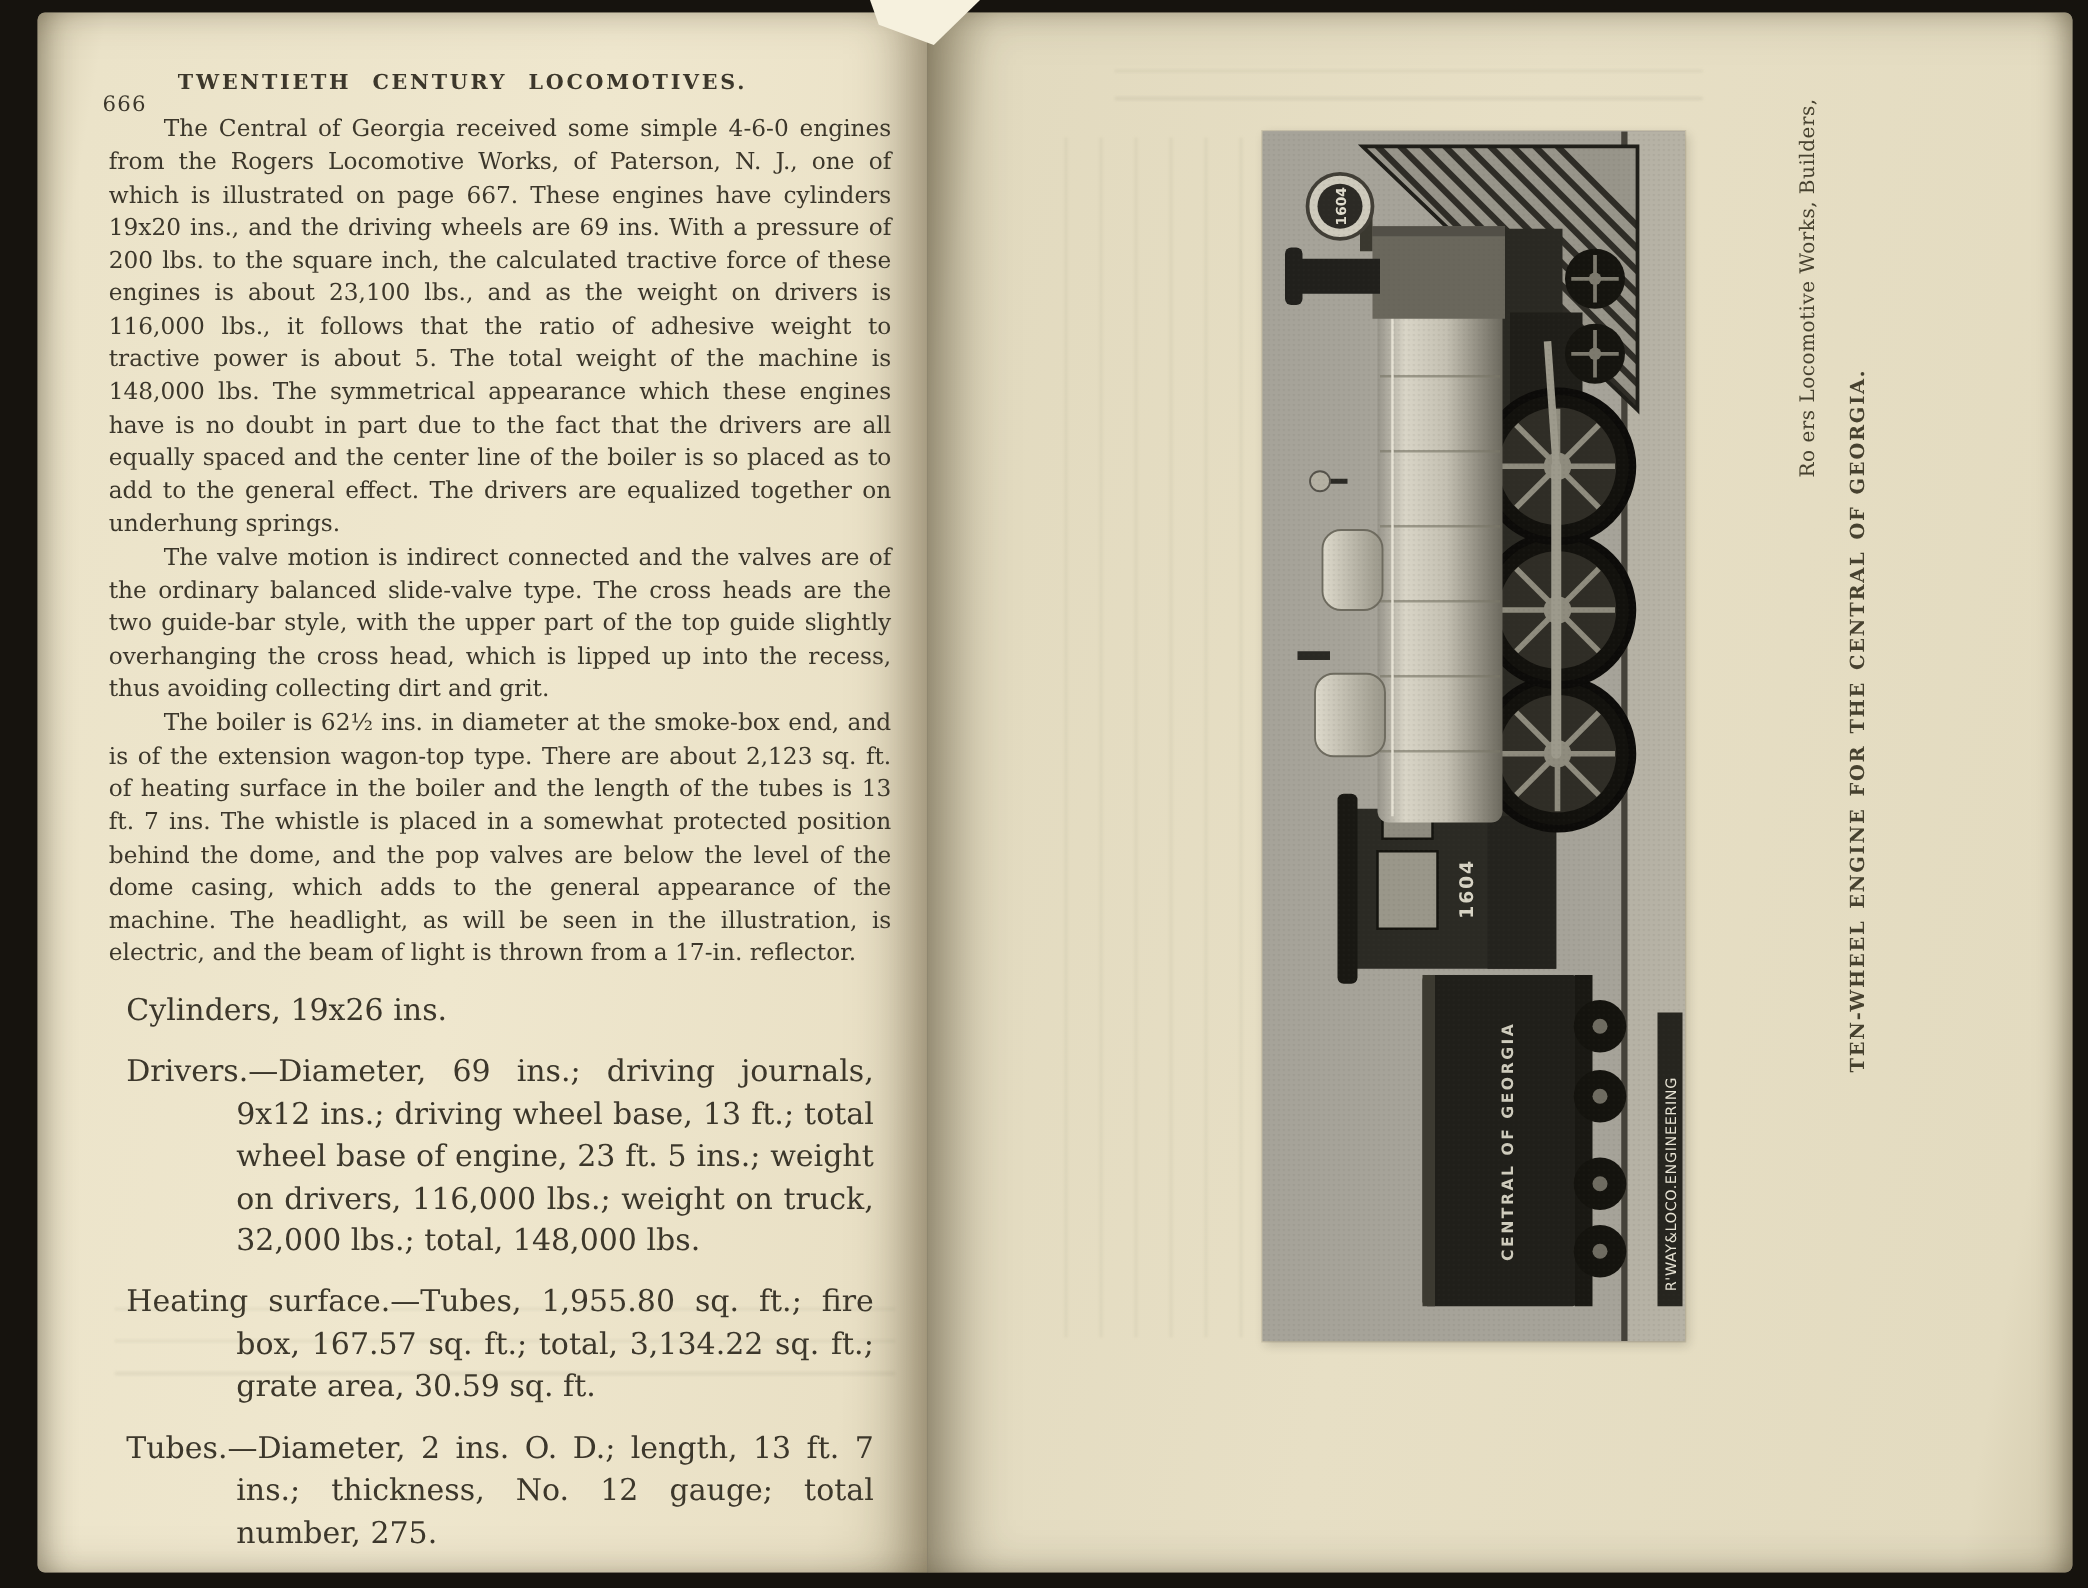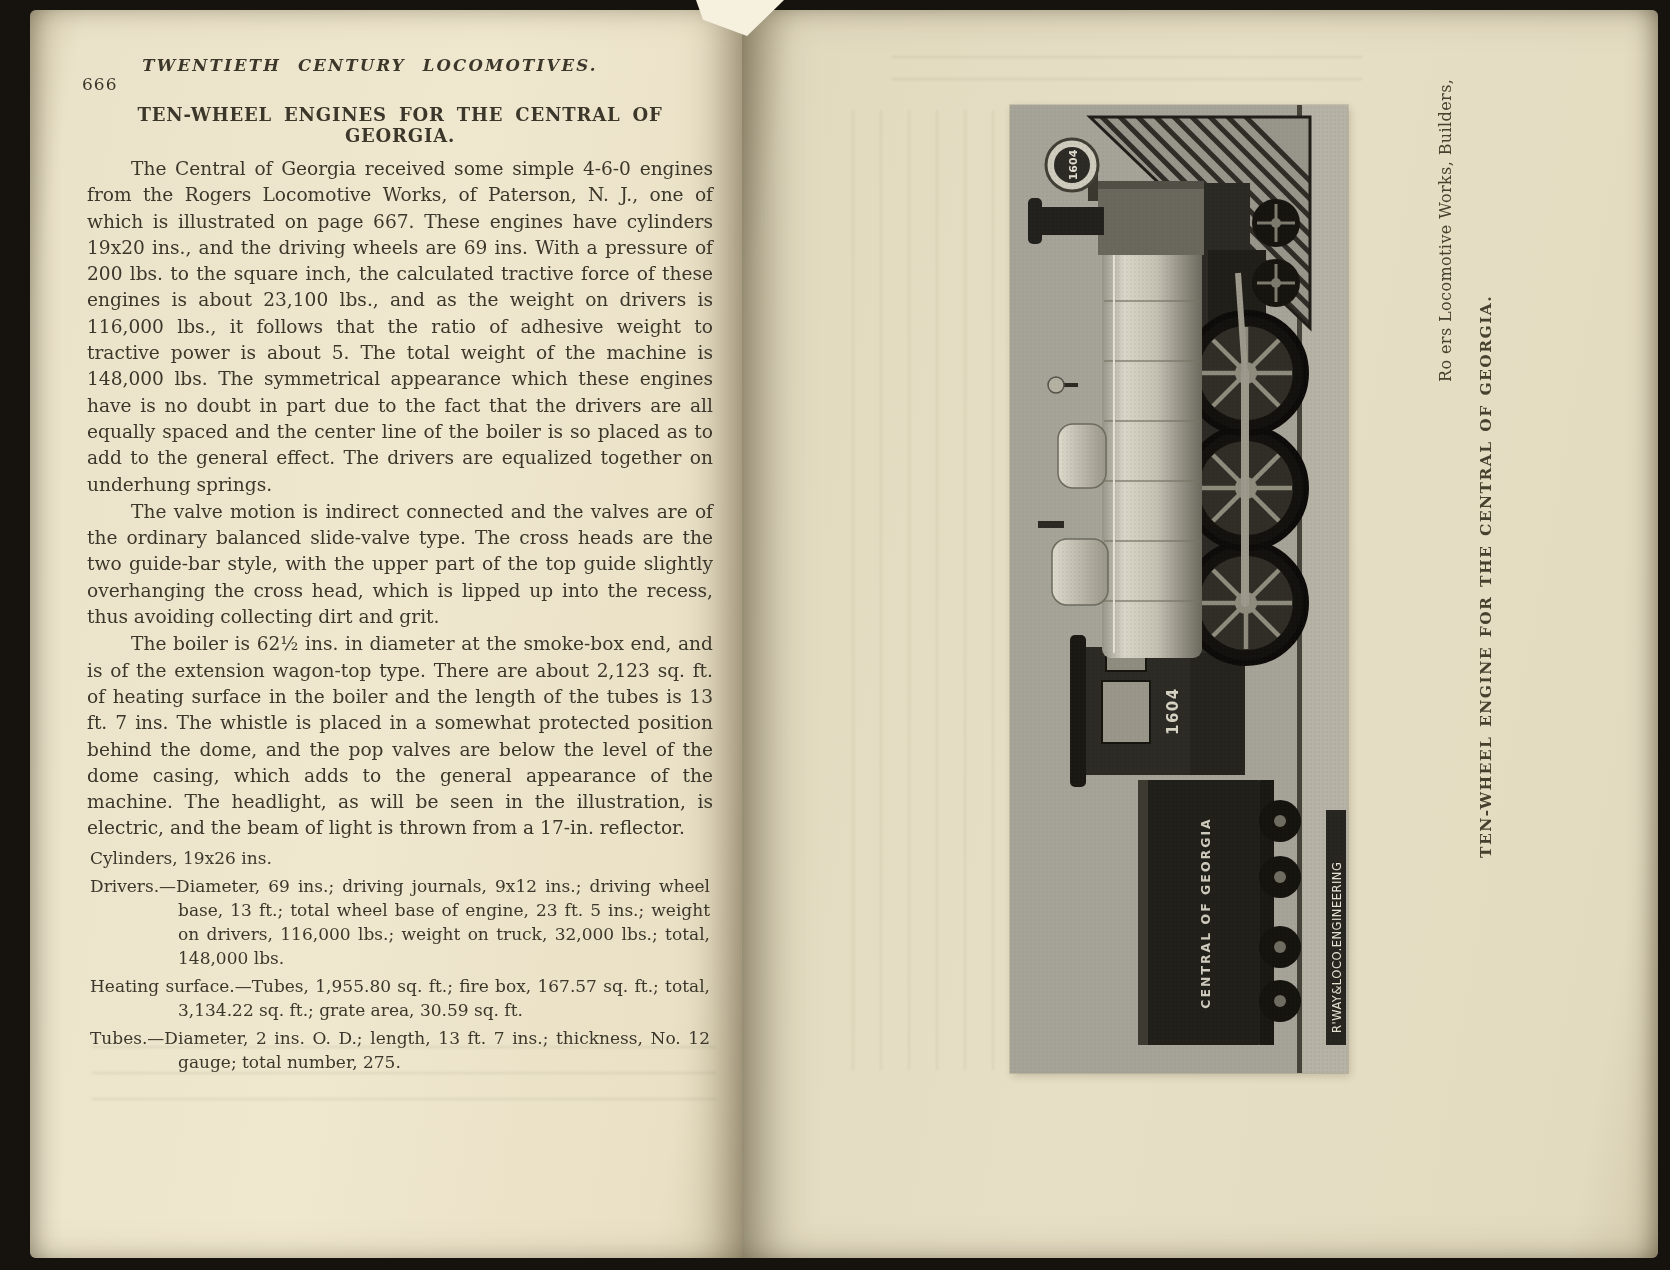--- a/index.html
+++ b/index.html
@@ -30,34 +30,34 @@
   }
   
   .text-block{
     position:absolute;left:56px;top:46px;width:628px;
     color:#3c372b;
   }
   .pagehead{position:relative;height:34px;}
   .pagenum{position:absolute;left:-4px;top:2px;font-size:17px;letter-spacing:1px;margin-top:16px;}
   .runhead{
     text-align:center;font-size:16.5px;letter-spacing:2.2px;word-spacing:9px;
-    font-weight:bold;padding-right:60px;font-style:italic;
+    font-weight:bold;padding-right:60px;
   }
   .section-title{
     text-align:center;font-weight:bold;font-size:18px;
     letter-spacing:.8px;word-spacing:5px;margin:14px 0 10px 0;
   }
   .body-par{
     font-size:18.6px;line-height:1.415;text-align:justify;
     margin:1px;text-indent:44px;
   }
   .dims-intro{font-size:18.6px;line-height:1.415;margin:0;text-indent:44px;}
   .dim-item{
-    font-size:17px;line-height:1.415;text-align:justify;
-    margin:4px;padding-left:88px;text-indent:-88px;
+    font-size:24px;line-height:1.415;text-align:justify;
+    margin:15px;padding-left:88px;text-indent:-88px;
   }
   
   .photo{
     position:absolute;left:268px;top:95px;width:338px;height:968px;
     background:#a6a399;overflow:hidden;
     box-shadow:0 0 0 1px rgba(30,25,15,.12), 2px 3px 8px rgba(30,25,15,.18);
   }
   .photo-rot{
     width:968px;height:338px;
     transform-origin:0 0;
@@ -92,21 +92,20 @@
 </style>
 </head>
 <body>
 
 <div class="page page-left">
   <div class="text-block">
     <div class="pagehead">
       <span class="pagenum">666</span>
       <div class="runhead">TWENTIETH CENTURY LOCOMOTIVES.</div>
     </div>
-    <div class="section-title">TEN-WHEEL ENGINES FOR THE CENTRAL OF GEORGIA.</div>
     <p class="body-par">The Central of Georgia received some simple 4-6-0 engines from the Rogers Locomotive Works, of Paterson, N. J., one of which is illustrated on page 667.  These engines have cylinders 19x20 ins., and the driving wheels are 69 ins.  With a pressure of 200 lbs. to the square inch, the calculated tractive force of these engines is about 23,100 lbs., and as the weight on drivers is 116,000 lbs., it follows that the ratio of adhesive weight to tractive power is about 5.  The total weight of the machine is 148,000 lbs.  The symmetrical appearance which these engines have is no doubt in part due to the fact that the drivers are all equally spaced and the center line of the boiler is so placed as to add to the general effect.  The drivers are equalized together on underhung springs.</p>
     <p class="body-par">The valve motion is indirect connected and the valves are of the ordinary balanced slide-valve type.  The cross heads are the two guide-bar style, with the upper part of the top guide slightly overhanging the cross head, which is lipped up into the recess, thus avoiding collecting dirt and grit.</p>
     <p class="body-par">The boiler is 62½ ins. in diameter at the smoke-box end, and is of the extension wagon-top type.  There are about 2,123 sq. ft. of heating surface in the boiler and the length of the tubes is 13 ft. 7 ins.  The whistle is placed in a somewhat protected position behind the dome, and the pop valves are below the level of the dome casing, which adds to the general appearance of the machine.  The headlight, as will be seen in the illustration, is electric, and the beam of light is thrown from a 17-in. reflector.</p>
     <div class="dim-item">Cylinders, 19x26 ins.</div>
     <div class="dim-item">Drivers.—Diameter, 69 ins.; driving journals, 9x12 ins.; driving wheel base, 13 ft.; total wheel base of engine, 23 ft. 5 ins.; weight on drivers, 116,000 lbs.; weight on truck, 32,000 lbs.; total, 148,000 lbs.</div>
     <div class="dim-item">Heating surface.—Tubes, 1,955.80 sq. ft.; fire box, 167.57 sq. ft.; total, 3,134.22 sq. ft.; grate area, 30.59 sq. ft.</div>
     <div class="dim-item">Tubes.—Diameter, 2 ins. O. D.; length, 13 ft. 7 ins.; thickness, No. 12 gauge; total number, 275.</div>
   </div>
   <div class="ghost ghost-bottom"></div>
 </div>

